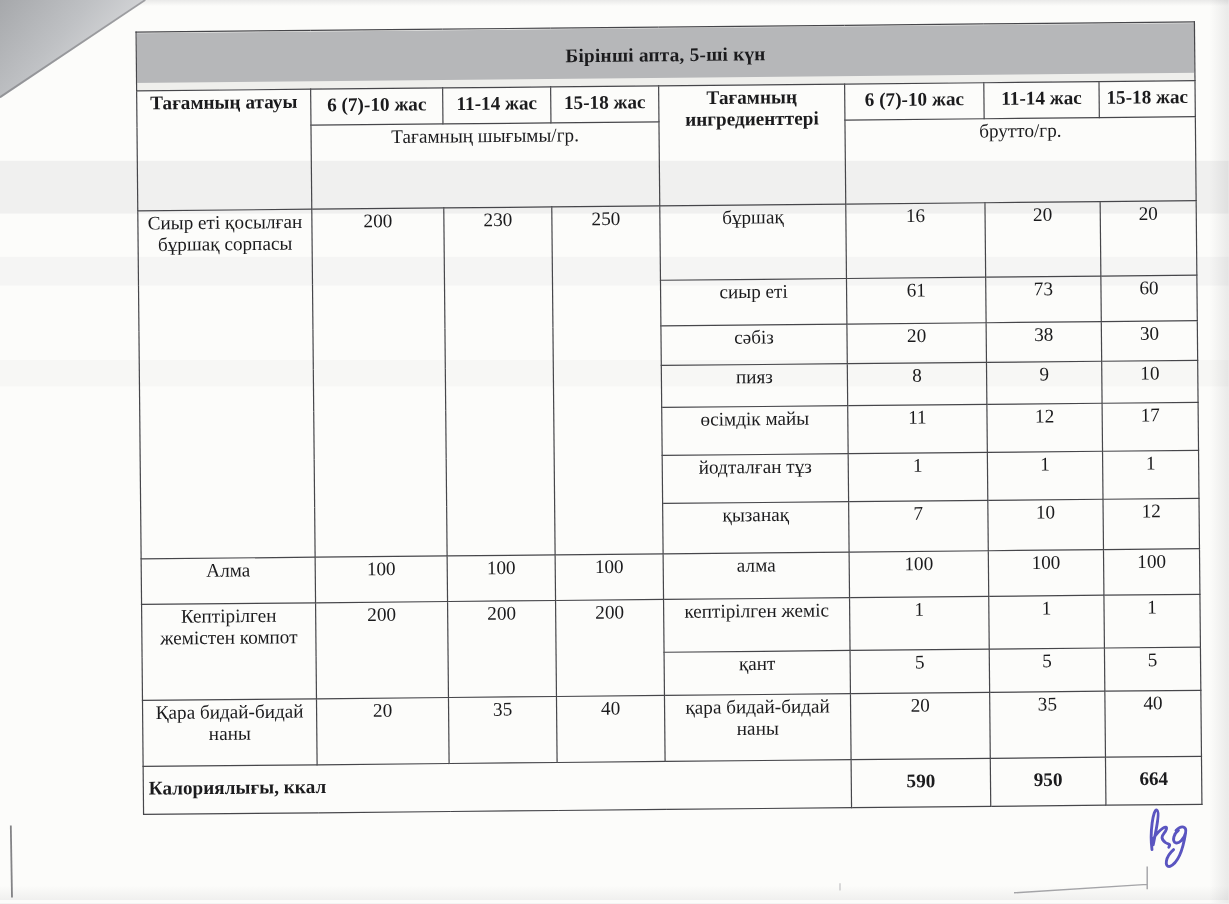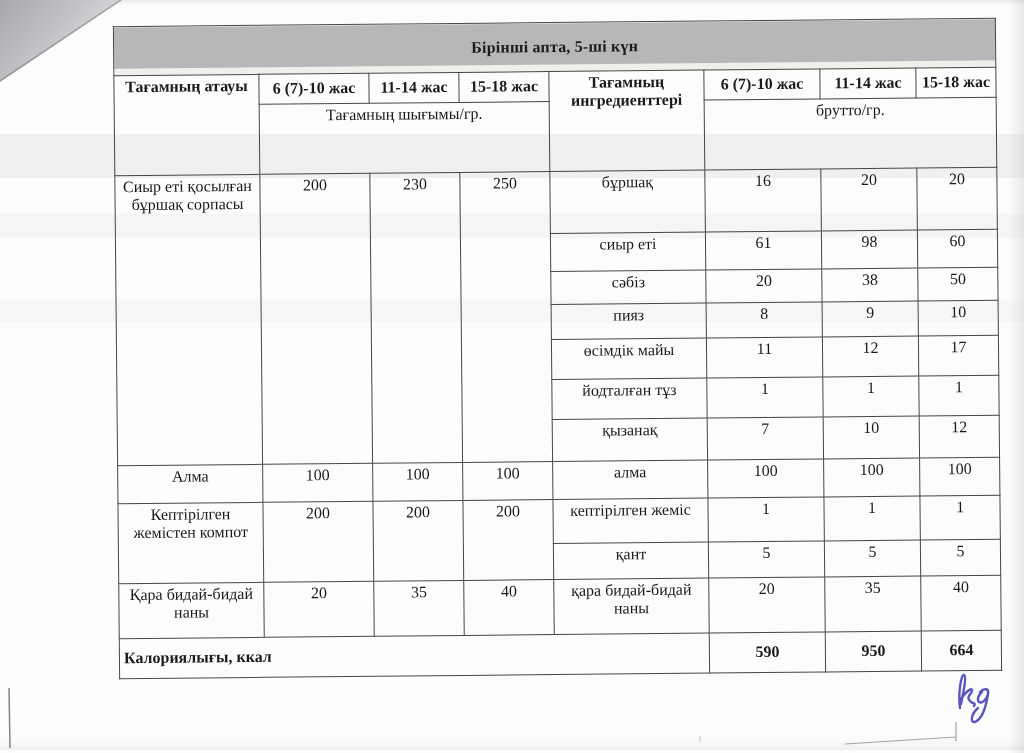--- a/index.html
+++ b/index.html
@@ -103,28 +103,28 @@
           <td rowspan="7" class="num">230</td>
           <td rowspan="7" class="num">250</td>
           <td class="ing">бұршақ</td>
           <td class="num">16</td>
           <td class="num">20</td>
           <td class="num">20</td>
         </tr>
         <tr style="height:38px">
           <td class="ing">сиыр еті</td>
           <td class="num">61</td>
-          <td class="num">98</td>
+          <td class="num">73</td>
           <td class="num">60</td>
         </tr>
         <tr style="height:33px">
           <td class="ing">сәбіз</td>
           <td class="num">20</td>
           <td class="num">38</td>
-          <td class="num">50</td>
+          <td class="num">30</td>
         </tr>
         <tr style="height:35px">
           <td class="ing">пияз</td>
           <td class="num">8</td>
           <td class="num">9</td>
           <td class="num">10</td>
         </tr>
         <tr style="height:40px">
           <td class="ing">өсімдік майы</td>
           <td class="num">11</td>

